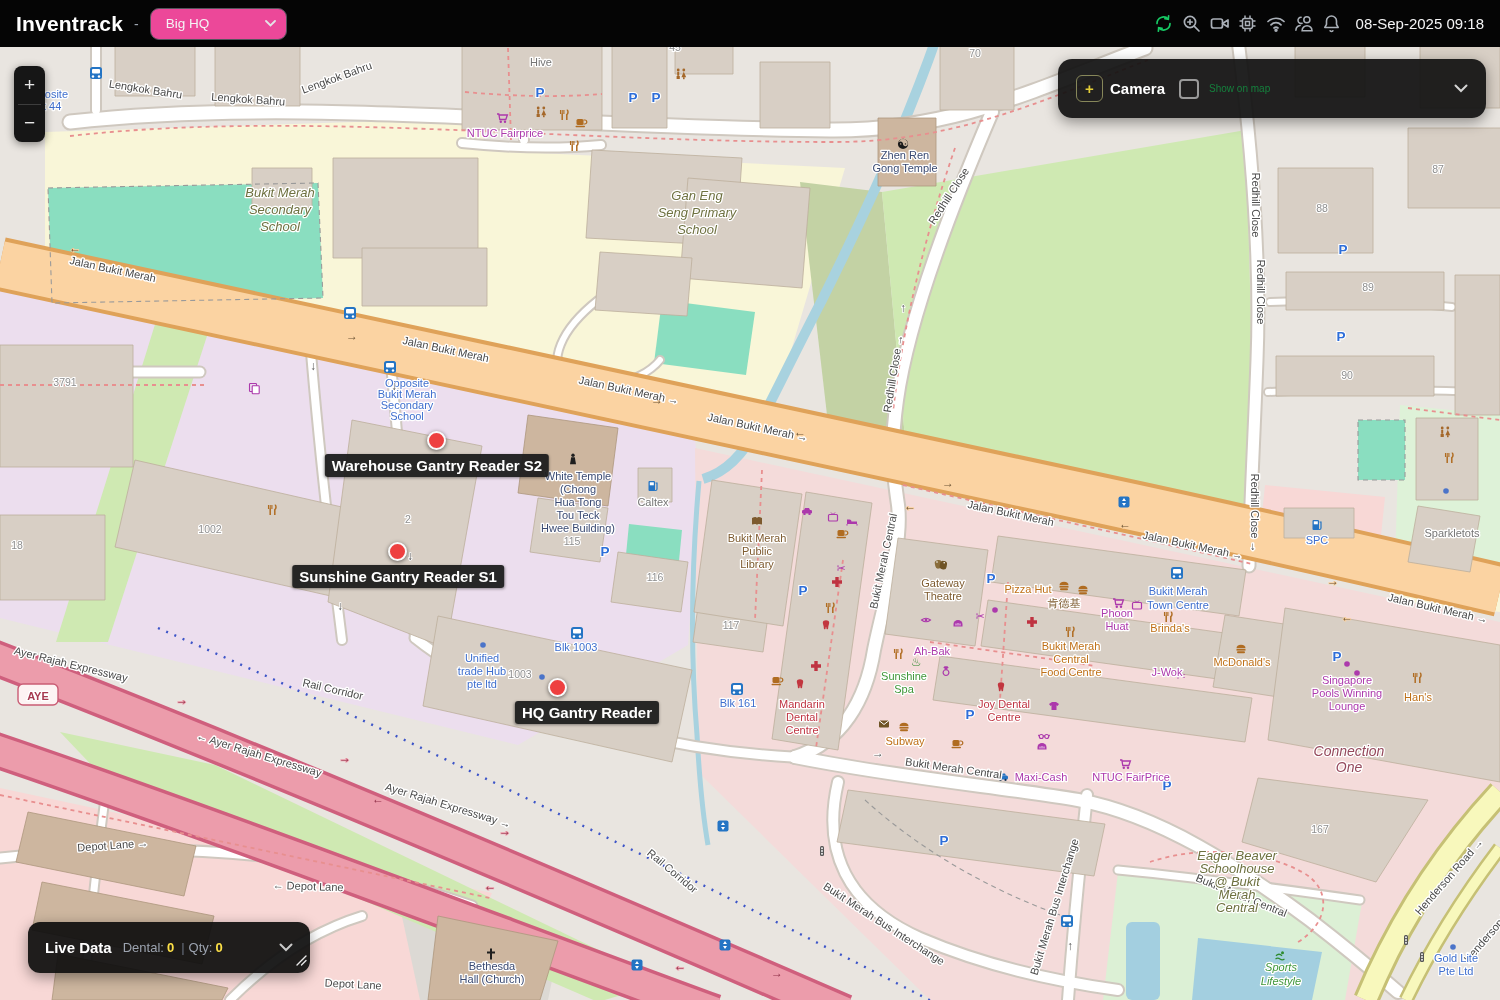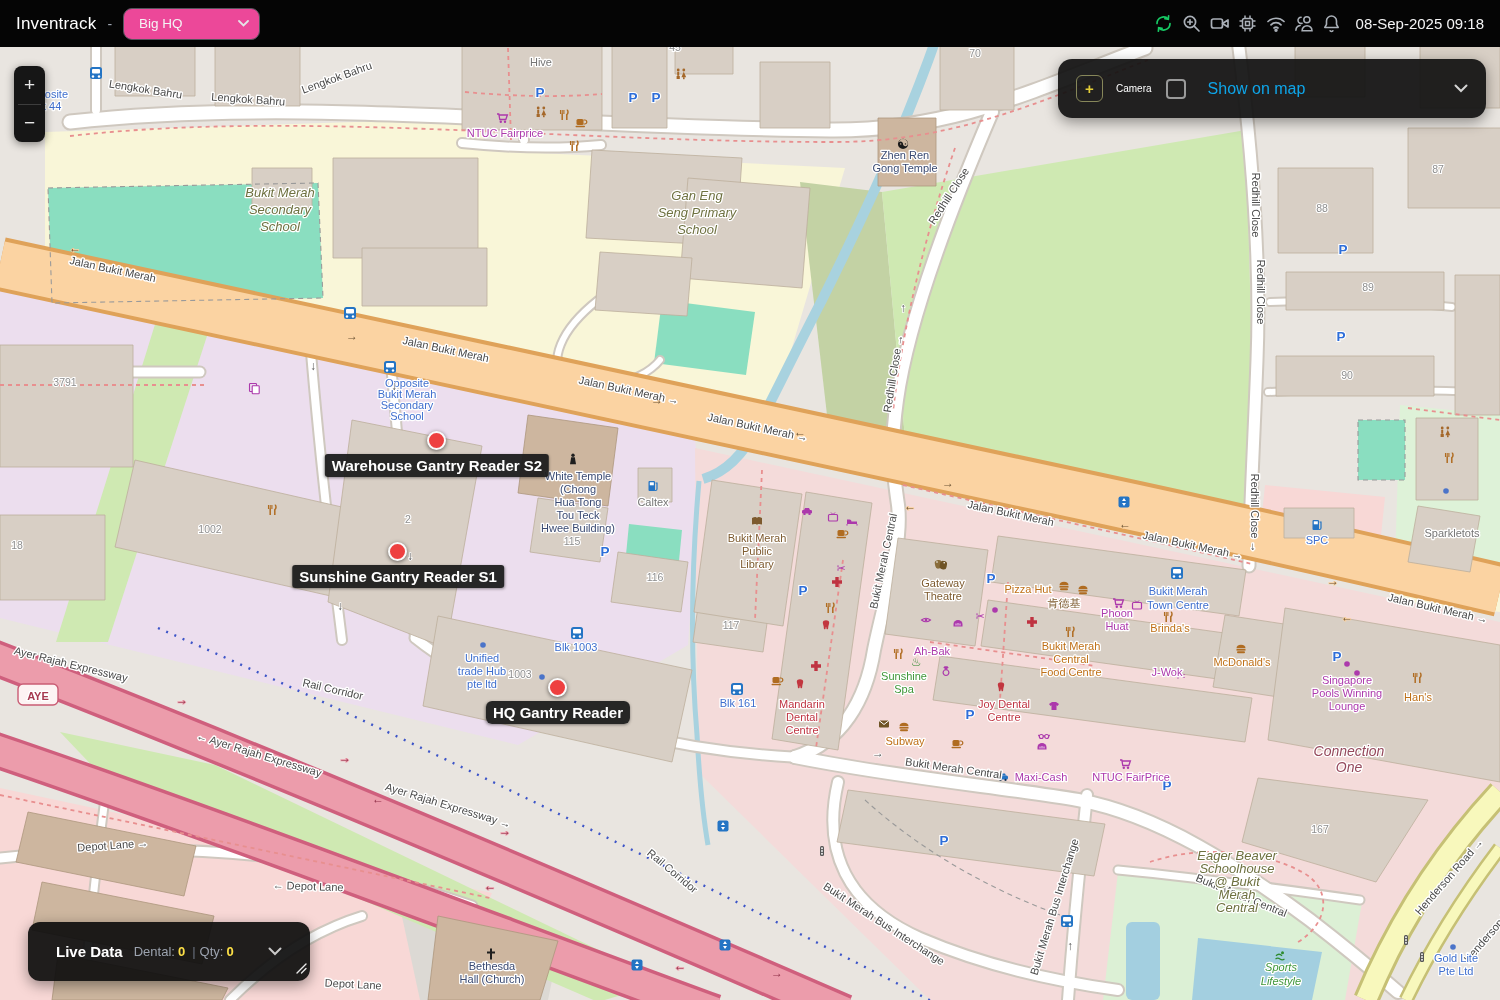--- a/index.html
+++ b/index.html
@@ -30,47 +30,47 @@
   
   .b{fill:#d8cfc5;stroke:#bcae9c;stroke-width:.8}
   .bb{fill:#cdb69f;stroke:#ad977d;stroke-width:.8}
   .rc{fill:none;stroke:#cfc8bf;stroke-linecap:round}
   .rf{fill:none;stroke:#fff;stroke-linecap:round}
   .rd{fill:none;stroke:#e88f8f;stroke-width:1.8;stroke-dasharray:4 4}
   .gd{fill:none;stroke:#9a9a9a;stroke-width:1.1;stroke-dasharray:5 4}
   
   #topbar{position:absolute;left:0;top:0;width:1500px;height:47px;background:#050505;
     display:flex;align-items:center;padding:0 16px;box-sizing:border-box;z-index:50;color:#fff}
-  #app-title{font-size:17px;font-weight:normal;letter-spacing:.2px}
+  #app-title{font-size:21px;font-weight:bold;letter-spacing:.2px}
   #title-sep{color:#9ca3af;margin:0 11px;font-size:14px}
   .select{position:relative;display:flex;align-items:center;background:#ec4899;border:1px solid #55555e;
     border-radius:9px;height:30px;padding:0 30px 0 15px;min-width:90px;cursor:pointer}
   .select span{font-size:13.5px;color:#f4f4f5}
   .select svg{position:absolute;right:10px}
   #topbar-right{margin-left:auto;display:flex;align-items:center;gap:8px}
   .tb-icon{width:20px;height:20px;color:#aab0b8;cursor:pointer;display:flex;align-items:center}
   .tb-icon.green{color:#17c964}
   #datetime{font-size:15px;color:#f4f4f5;margin-left:6px;white-space:nowrap}
   
   #zoom-ctrl{position:absolute;left:14px;top:66px;width:31px;height:76px;background:#161616;
     border-radius:8px;z-index:40;display:flex;flex-direction:column;box-shadow:0 2px 8px rgba(0,0,0,.45)}
   #zoom-ctrl .zbtn{flex:1;display:flex;align-items:center;justify-content:center;color:#e8e8e8;
     font-size:19px;cursor:pointer;user-select:none}
   #zoom-ctrl .zdiv{height:1px;background:#3d3d3d;margin:0 4px}
   #camera-panel{position:absolute;left:1058px;top:59px;width:428px;height:59px;background:rgba(17,17,17,.93);
     border-radius:14px;z-index:40;display:flex;align-items:center;padding:0 18px;box-sizing:border-box;
     box-shadow:0 4px 14px rgba(0,0,0,.4)}
   #cam-plus{width:25px;height:25px;border:1.5px solid #87875a;border-radius:6px;color:#e3cd37;
     display:flex;align-items:center;justify-content:center;font-size:15px;font-weight:bold;cursor:pointer;flex:0 0 auto}
-  #cam-title{color:#fff;font-size:10px;font-weight:normal;margin:0 14px 0 13px}
+  #cam-title{color:#fff;font-size:15px;font-weight:bold;margin:0 14px 0 7px}
   #cam-check{width:16px;height:16px;border:2px solid #9a9a9a;border-radius:4px;background:transparent;cursor:pointer;flex:0 0 auto}
-  #cam-check-label{color:#0ea5e9;font-size:16px;margin-left:22px;cursor:pointer}
+  #cam-check-label{color:#15803d;font-size:10px;margin-left:10px;cursor:pointer}
   #cam-chevron{margin-left:auto;cursor:pointer;display:flex}
-  #live-panel{position:absolute;left:28px;top:922px;width:282px;height:59px;background:rgba(14,14,14,.93);
-    border-radius:12px;z-index:40;display:flex;align-items:center;padding:0 28px;box-sizing:border-box;
+  #live-panel{position:absolute;left:28px;top:922px;width:282px;height:51px;background:rgba(14,14,14,.93);
+    border-radius:12px;z-index:40;display:flex;align-items:center;padding:0 17px;box-sizing:border-box;
     box-shadow:0 4px 14px rgba(0,0,0,.4)}
   #live-title{color:#fff;font-size:15px;font-weight:bold;margin-right:11px}
   .live-stat{color:#9ca3af;font-size:13px}
   .live-val{color:#fde047;font-weight:bold;font-size:13px;margin:0 3px}
   .live-sep{color:#6b7280;margin:0 4px;font-size:13px}
   #live-chevron{margin-left:auto;cursor:pointer;display:flex}
   #live-resize{position:absolute;right:3px;bottom:3px;cursor:nwse-resize}
   
   .marker-dot{position:absolute;width:15px;height:15px;border-radius:50%;background:#ee4040;
     border:2.5px solid #fafafa;box-shadow:0 1px 4px rgba(0,0,0,.55);z-index:30;cursor:pointer;box-sizing:content-box}
@@ -735,21 +735,21 @@
         <rect x="18" y="684" width="40" height="21" rx="5" fill="#fdf3f3" stroke="#c95c74" stroke-width="1.4"></rect>
         <text x="38" y="700" class="pl" fill="#a63950" font-weight="bold" font-size="13">AYE</text>
       </g>
 </svg>
 <div id="marker-layer">
       <div class="marker-dot" style="left: 427px; top: 431px;"></div>
       <div class="marker-pill" style="left: 437px; top: 454px;">Warehouse Gantry Reader S2</div>
       <div class="marker-dot" style="left: 388px; top: 542px;"></div>
       <div class="marker-pill" style="left: 398px; top: 565px;">Sunshine Gantry Reader S1</div>
       <div class="marker-dot" style="left: 548px; top: 678px;"></div>
-      <div class="marker-pill" style="left: 558px; top: 701px; border-radius: 6px;">HQ Gantry Reader</div>
+      <div class="marker-pill" style="left: 587px; top: 701px;">HQ Gantry Reader</div>
     </div>
 </div>
 
 <div id="topbar">
   <span id="app-title">Inventrack</span>
   <span id="title-sep">-</span>
   <div class="select">
     <span>Big HQ</span>
     <svg width="11" height="7" viewBox="0 0 11 7">
         <path d="M1,1 L5.5,5.5 L10,1" fill="none" stroke="#e4e4e7" stroke-width="1.8" stroke-linecap="round"></path>

